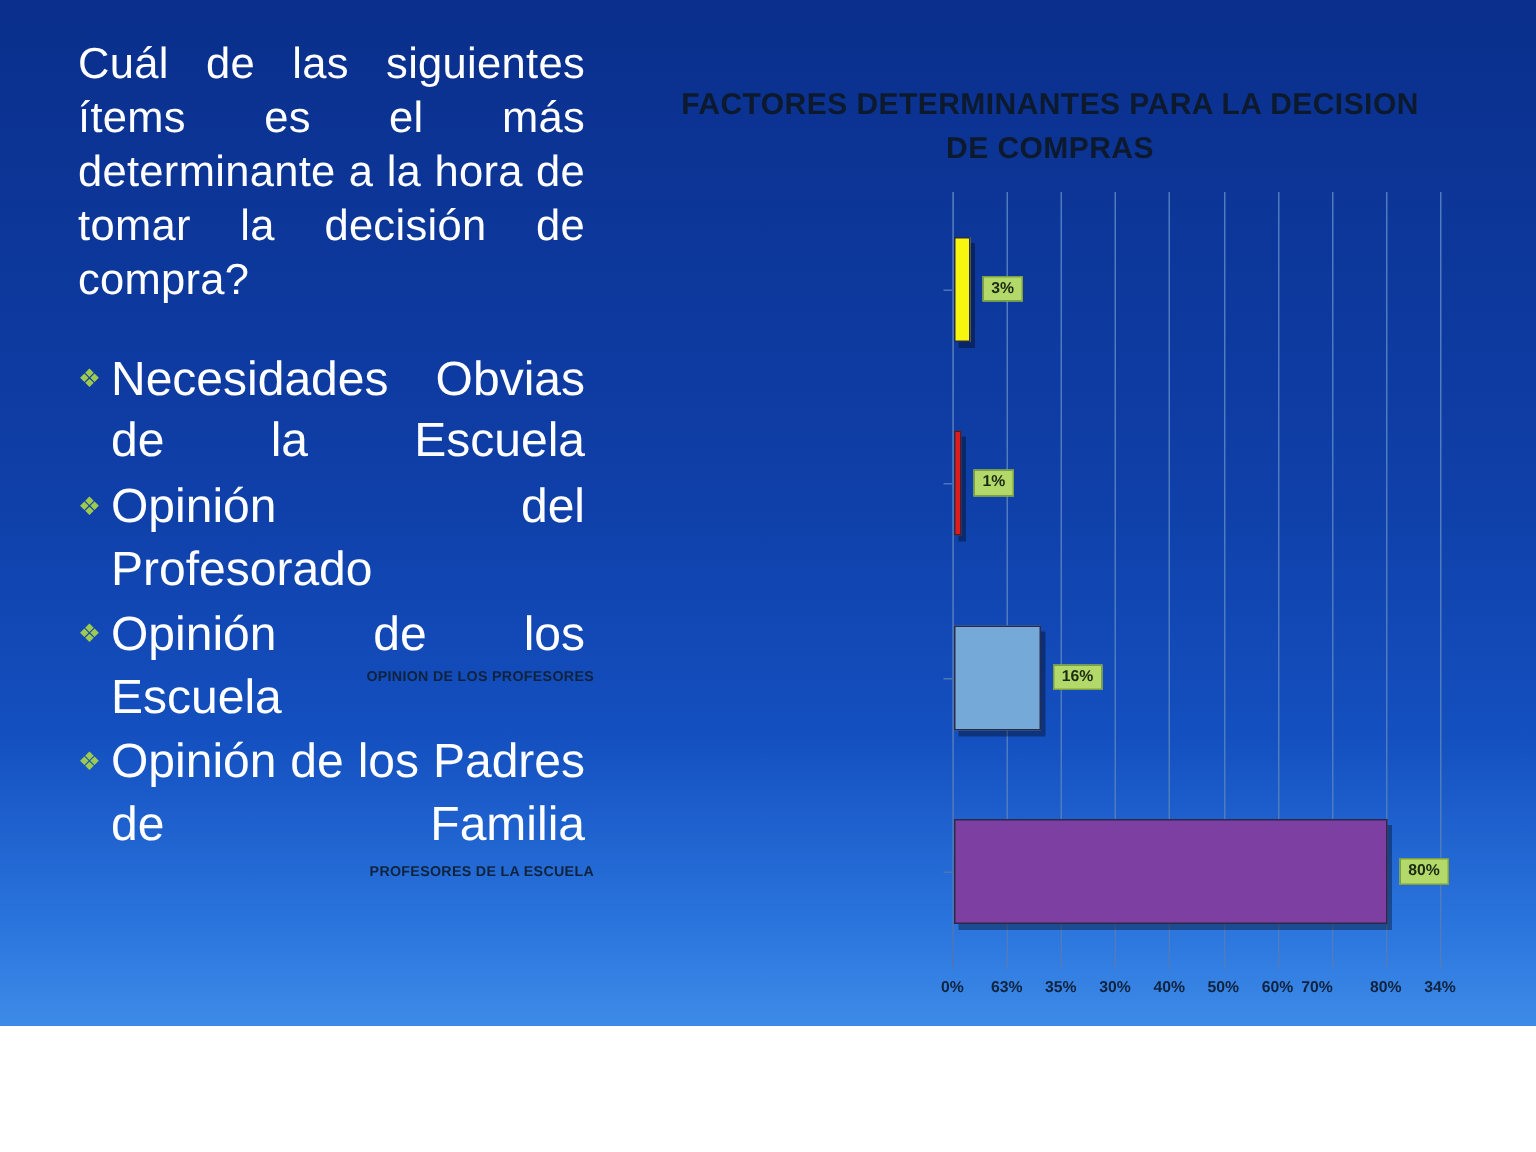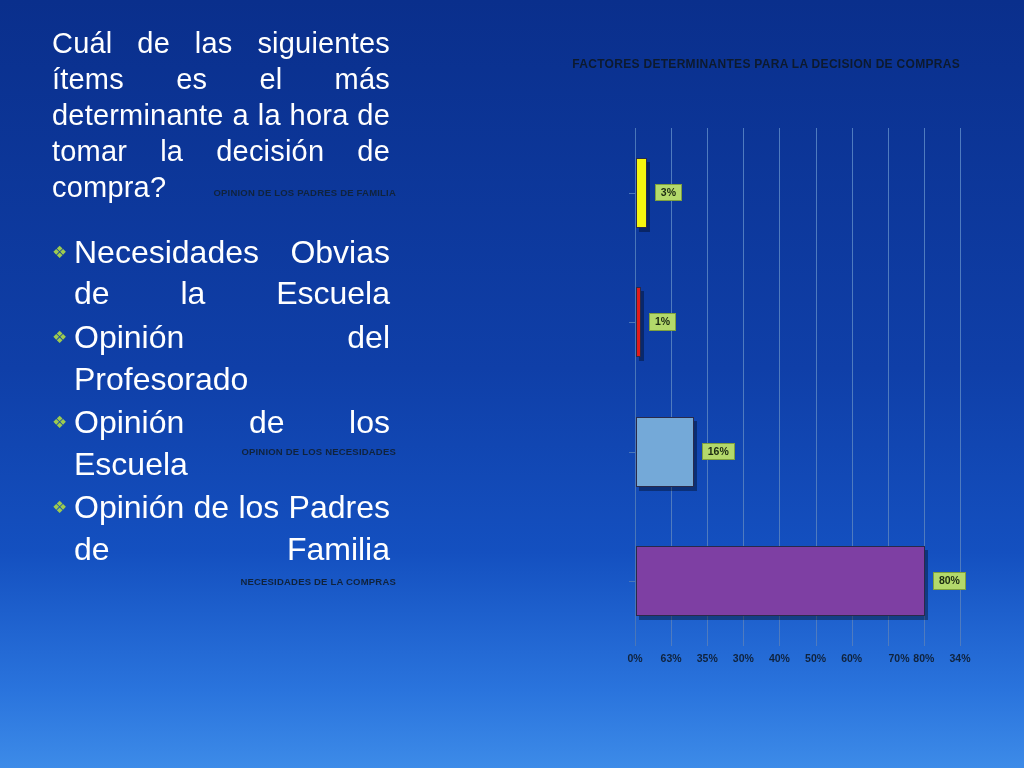--- a/index.html
+++ b/index.html
@@ -8,21 +8,21 @@
   }
   body {
     width: 1024px;
     height: 768px;
     font-family: "Liberation Sans", sans-serif;
     overflow: hidden;
   }
   .slide {
     position: relative;
     width: 1024px;
-    height: 768px;
+    height: 684px;
     background: linear-gradient(to bottom, #0a2f8c 0%, #0f3fa8 48%, #1450c0 72%, #2a74dd 90%, #3d8be8 100%);
     overflow: hidden;
   }
 
   
   .left-col {
     position: absolute;
     left: 52px;
     top: 26px;
     width: 338px;
@@ -63,23 +63,23 @@
   
   .chart-wrap {
     position: absolute;
     left: 400px;
     top: 46px;
     width: 600px;
     height: 660px;
   }
   .chart-title {
     color: #0d1a2e;
-    font-size: 12px;
-    font-weight: bold;
-    text-align: right;
+    font-size: 20px;
+    font-weight: bold;
+    text-align: center;
     line-height: 1.45;
     letter-spacing: 0.3px;
     padding: 10px 40px 0 40px;
   }
   .plot {
     position: absolute;
     left: 0;
     top: 82px;
     width: 600px;
     height: 580px;
@@ -213,55 +213,54 @@
           <div class="gridline" style="left: 144.444px;"></div>
           <div class="gridline" style="left: 180.556px;"></div>
           <div class="gridline" style="left: 216.667px;"></div>
           <div class="gridline" style="left: 252.778px;"></div>
           <div class="gridline" style="left: 288.889px;"></div>
           <div class="gridline" style="left: 325px;"></div>
         </div>
       <div class="axis-line"></div>
       <div id="series-layer">
           <div class="cat-row" style="top: 0px; height: 129.5px;">
-            <div class="cat-label">OPINION DE LOS PADRES DE FAMILIA</div>
             <div class="tick" style="top: 64.75px;"></div>
             <div class="bar-shadow" style="width: 10.8333px; height: 70px; top: 33.75px;"></div>
             <div class="bar" style="width: 10.8333px; height: 70px; top: 29.75px; background: rgb(246, 246, 14);"></div>
             <div class="data-label" style="left: 254.833px; top: 55.75px;">3%</div>
           </div>
           <div class="cat-row" style="top: 129.5px; height: 129.5px;">
             <div class="tick" style="top: 64.75px;"></div>
             <div class="bar-shadow" style="width: 5px; height: 70px; top: 33.75px;"></div>
             <div class="bar" style="width: 5px; height: 70px; top: 29.75px; background: rgb(224, 27, 27);"></div>
             <div class="data-label" style="left: 249px; top: 55.75px;">1%</div>
           </div>
           <div class="cat-row" style="top: 259px; height: 129.5px;">
-            <div class="cat-label">OPINION DE LOS NECESIDADES</div>
+            <div class="cat-label">OPINION DE LOS PROFESORES</div>
             <div class="tick" style="top: 64.75px;"></div>
             <div class="bar-shadow" style="width: 57.7778px; height: 70px; top: 33.75px;"></div>
             <div class="bar" style="width: 57.7778px; height: 70px; top: 29.75px; background: rgb(116, 169, 216);"></div>
             <div class="data-label" style="left: 301.778px; top: 55.75px;">16%</div>
           </div>
           <div class="cat-row" style="top: 388.5px; height: 129.5px;">
-            <div class="cat-label">NECESIDADES DE LA COMPRAS</div>
+            <div class="cat-label">PROFESORES DE LA ESCUELA</div>
             <div class="tick" style="top: 64.75px;"></div>
             <div class="bar-shadow" style="width: 288.889px; height: 70px; top: 33.75px;"></div>
             <div class="bar" style="width: 288.889px; height: 70px; top: 29.75px; background: rgb(126, 63, 163);"></div>
             <div class="data-label" style="left: 532.889px; top: 55.75px;">80%</div>
           </div>
         </div>
       <div class="x-axis-labels" id="x-axis-labels">
           <span class="x-tick-label" style="left: 0px;">0%</span>
           <span class="x-tick-label" style="left: 36.1111px;">63%</span>
           <span class="x-tick-label" style="left: 72.2222px;">35%</span>
           <span class="x-tick-label" style="left: 108.333px;">30%</span>
           <span class="x-tick-label" style="left: 144.444px;">40%</span>
           <span class="x-tick-label" style="left: 180.556px;">50%</span>
           <span class="x-tick-label" style="left: 216.667px;">60%</span>
-          <span class="x-tick-label" style="left: 264px; text-align: right;">70%</span>
+          <span class="x-tick-label" style="left: 243px; text-align: right;">70%</span>
           <span class="x-tick-label" style="left: 288.889px;">80%</span>
           <span class="x-tick-label" style="left: 325px;">34%</span>
         </div>
     </div>
   </div>
 
 </div>
 
 </body></html>

